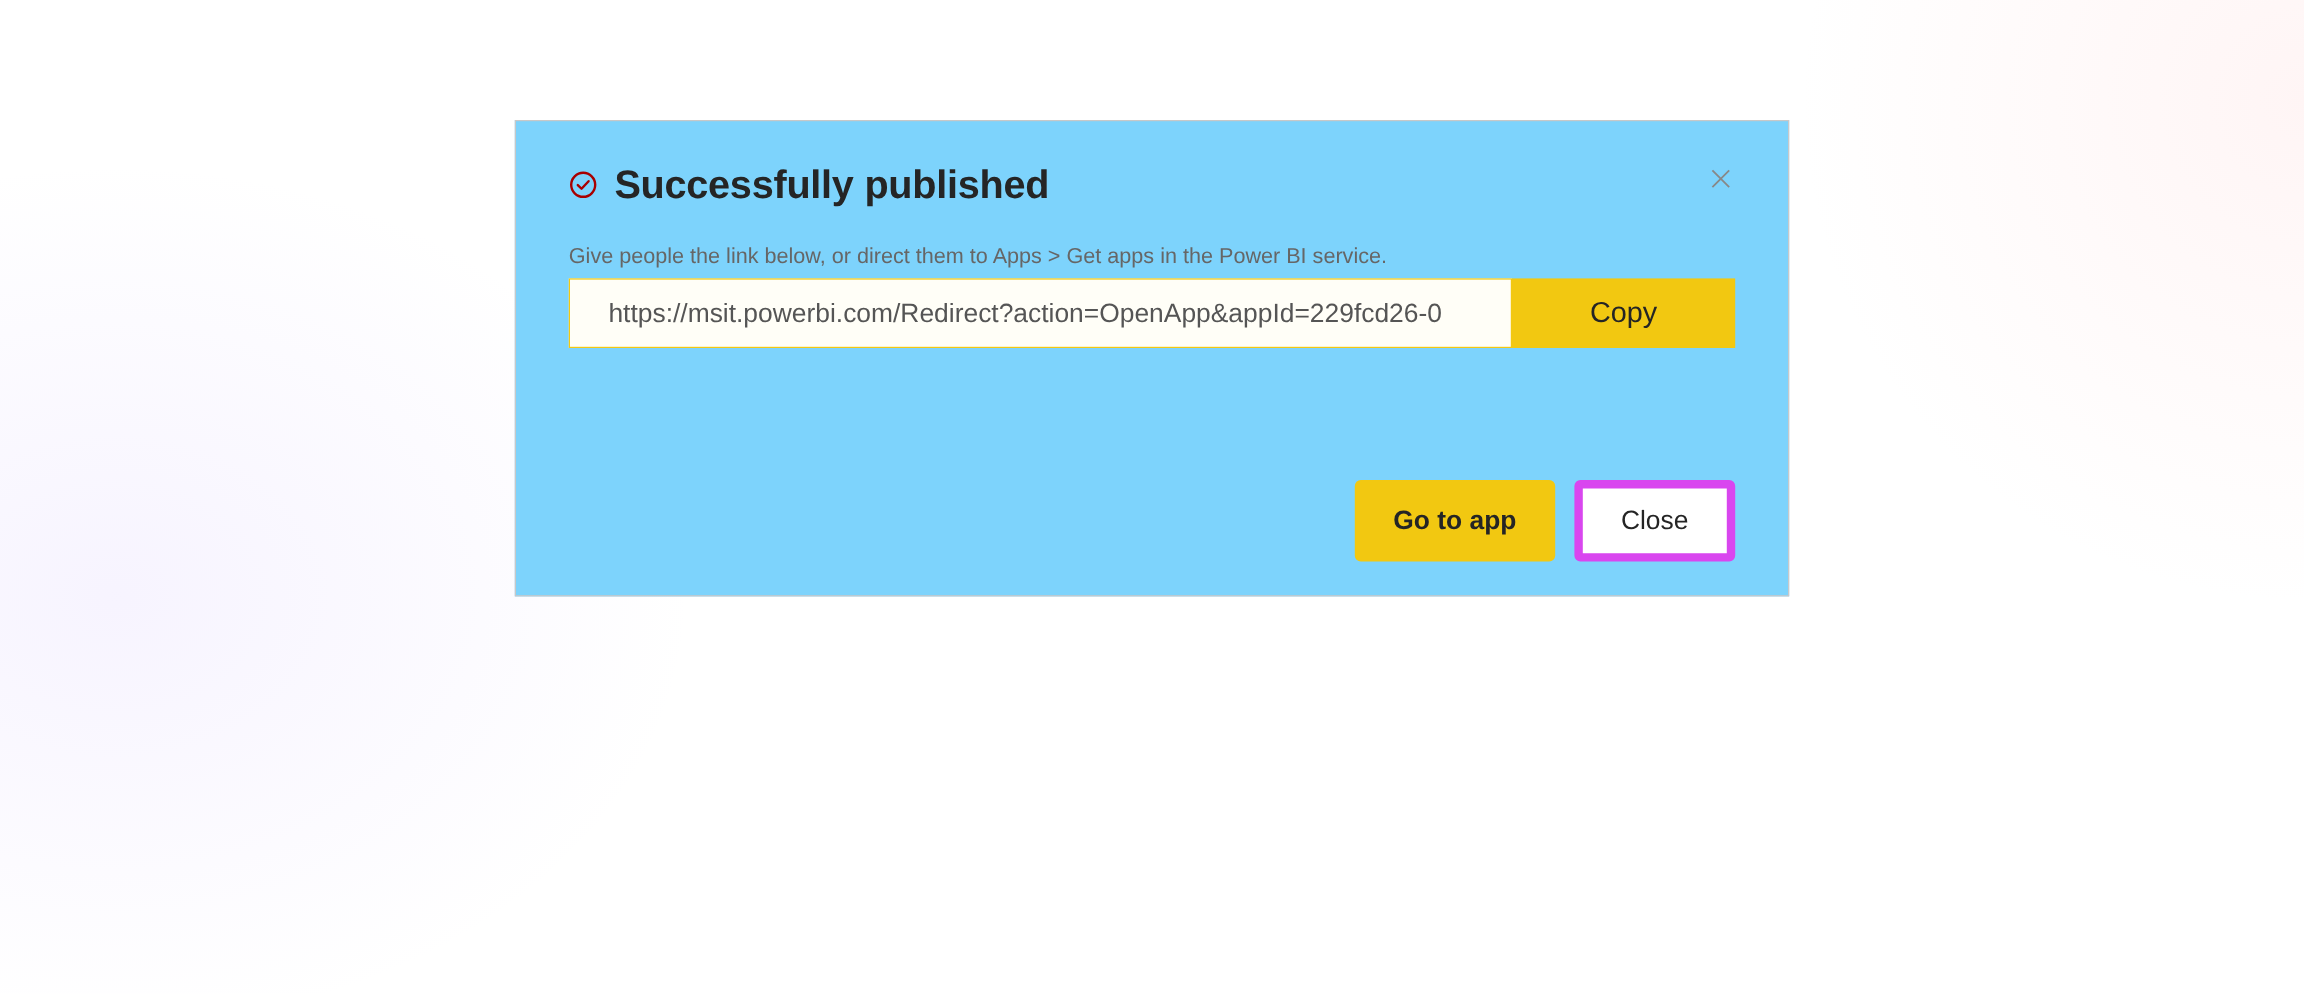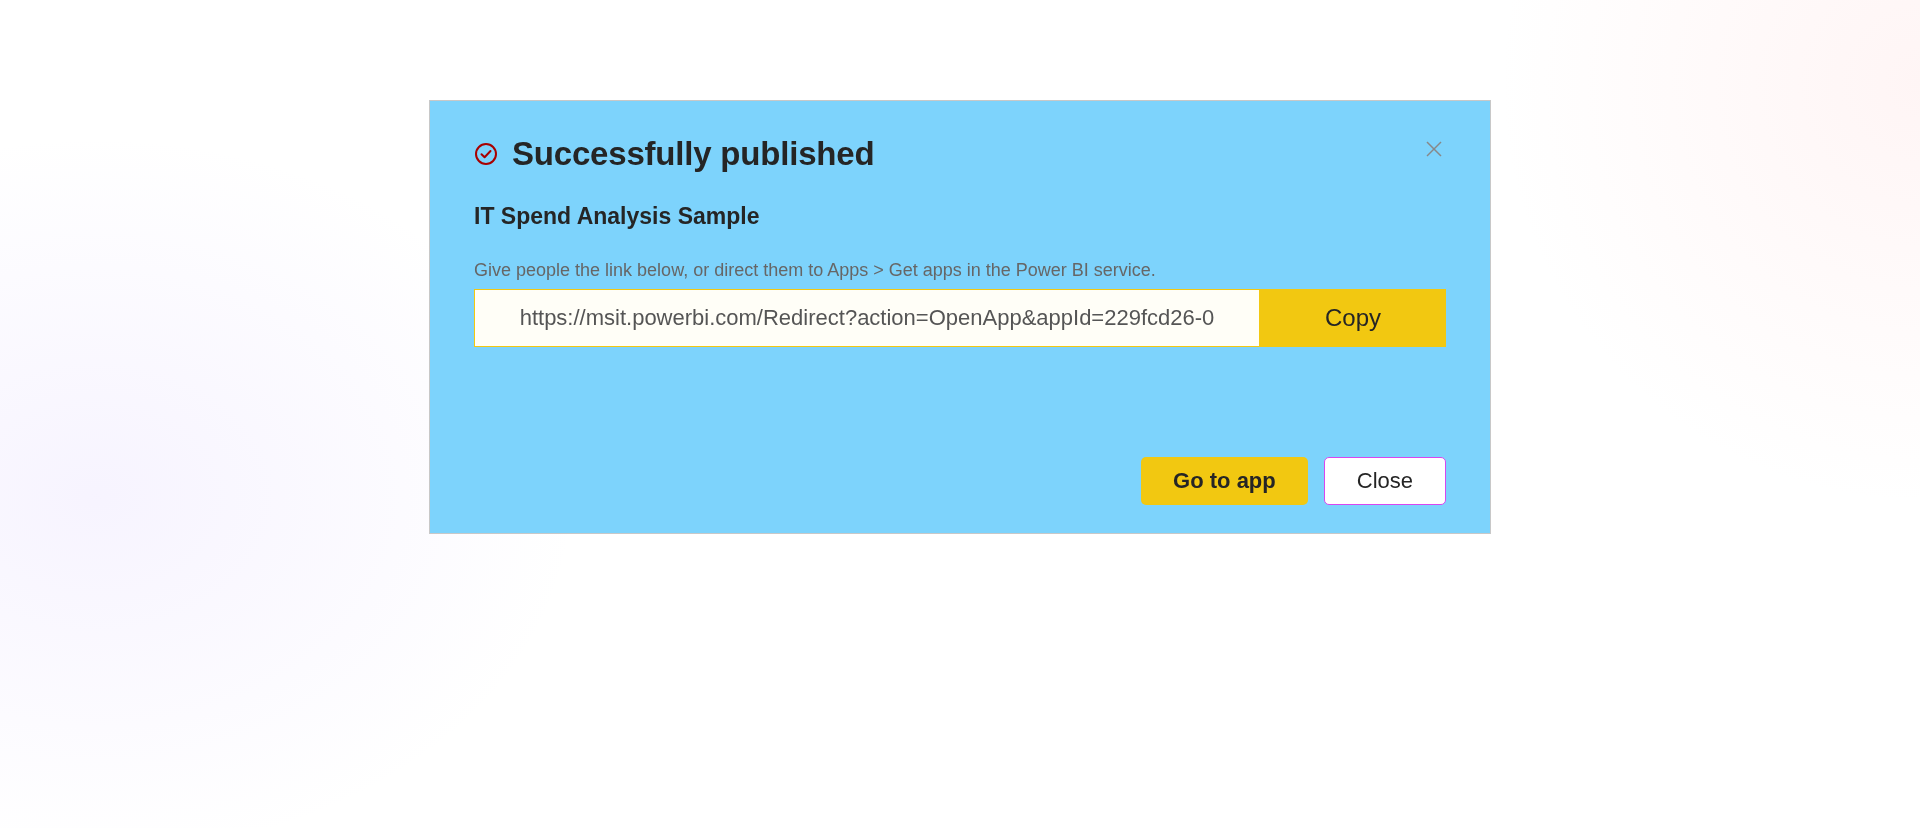--- a/index.html
+++ b/index.html
@@ -77,57 +77,56 @@
   .link-input {
     flex: 1;
     border: 1px solid #f2c811;
     background: #fffef7;
     font-size: 22px;
     color: #555555;
     padding: 0 32px;
     font-family: inherit;
     outline: none;
     min-width: 0;
-    text-align: center;
   }
   .copy-btn {
     width: 186px;
     background: #f2c811;
     border: none;
     font-size: 24px;
     color: #252525;
     cursor: pointer;
     font-family: inherit;
   }
   .footer {
     display: flex;
     justify-content: flex-end;
     gap: 16px;
   }
   .btn {
-    height: 48px;
+    height: 68px;
     padding: 0 32px;
     font-size: 22px;
     font-family: inherit;
     cursor: pointer;
     border-radius: 5px;
     display: inline-flex;
     align-items: center;
     justify-content: center;
   }
   .btn-primary {
     background: #f2c811;
     border: none;
     color: #252525;
     font-weight: 600;
     min-width: 166px;
   }
   .btn-secondary {
     background: #ffffff;
-    border: 1px solid #d946ef;
+    border: 7px solid #d946ef;
     color: #252525;
     min-width: 120px;
   }
 </style>
 </head>
 <body>
 
 <div class="dialog">
 
   <div class="dialog-header">
@@ -140,21 +139,20 @@
     <h1 class="dialog-title">Successfully published</h1>
   </div>
 
   <div class="close-x">
     <svg width="18" height="18" viewBox="0 0 18 18">
       <line x1="2" y1="2" x2="16" y2="16" stroke="#888" stroke-width="1.5"></line>
       <line x1="16" y1="2" x2="2" y2="16" stroke="#888" stroke-width="1.5"></line>
     </svg>
   </div>
 
-  <div class="app-name">IT Spend Analysis Sample</div>
 
   <div class="instructions">Give people the link below, or direct them to Apps &gt; Get apps in the Power BI service.</div>
 
   <div class="link-row">
     <input type="text" class="link-input" readonly="" value="https://msit.powerbi.com/Redirect?action=OpenApp&amp;appId=229fcd26-0" style="">
     <button class="copy-btn">Copy</button>
   </div>
 
   <div class="footer">
     <button class="btn btn-primary">Go to app</button>

